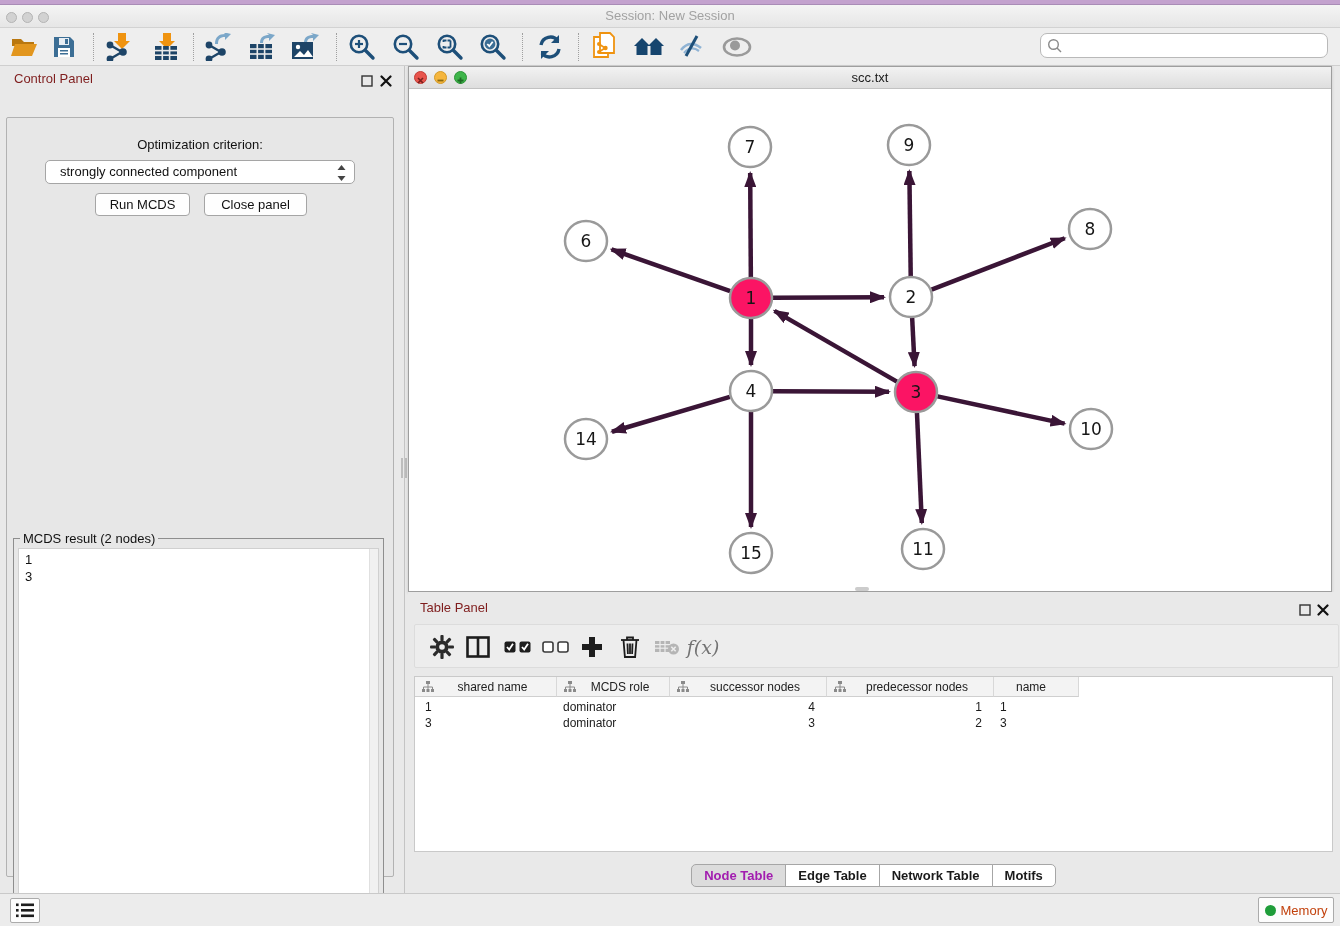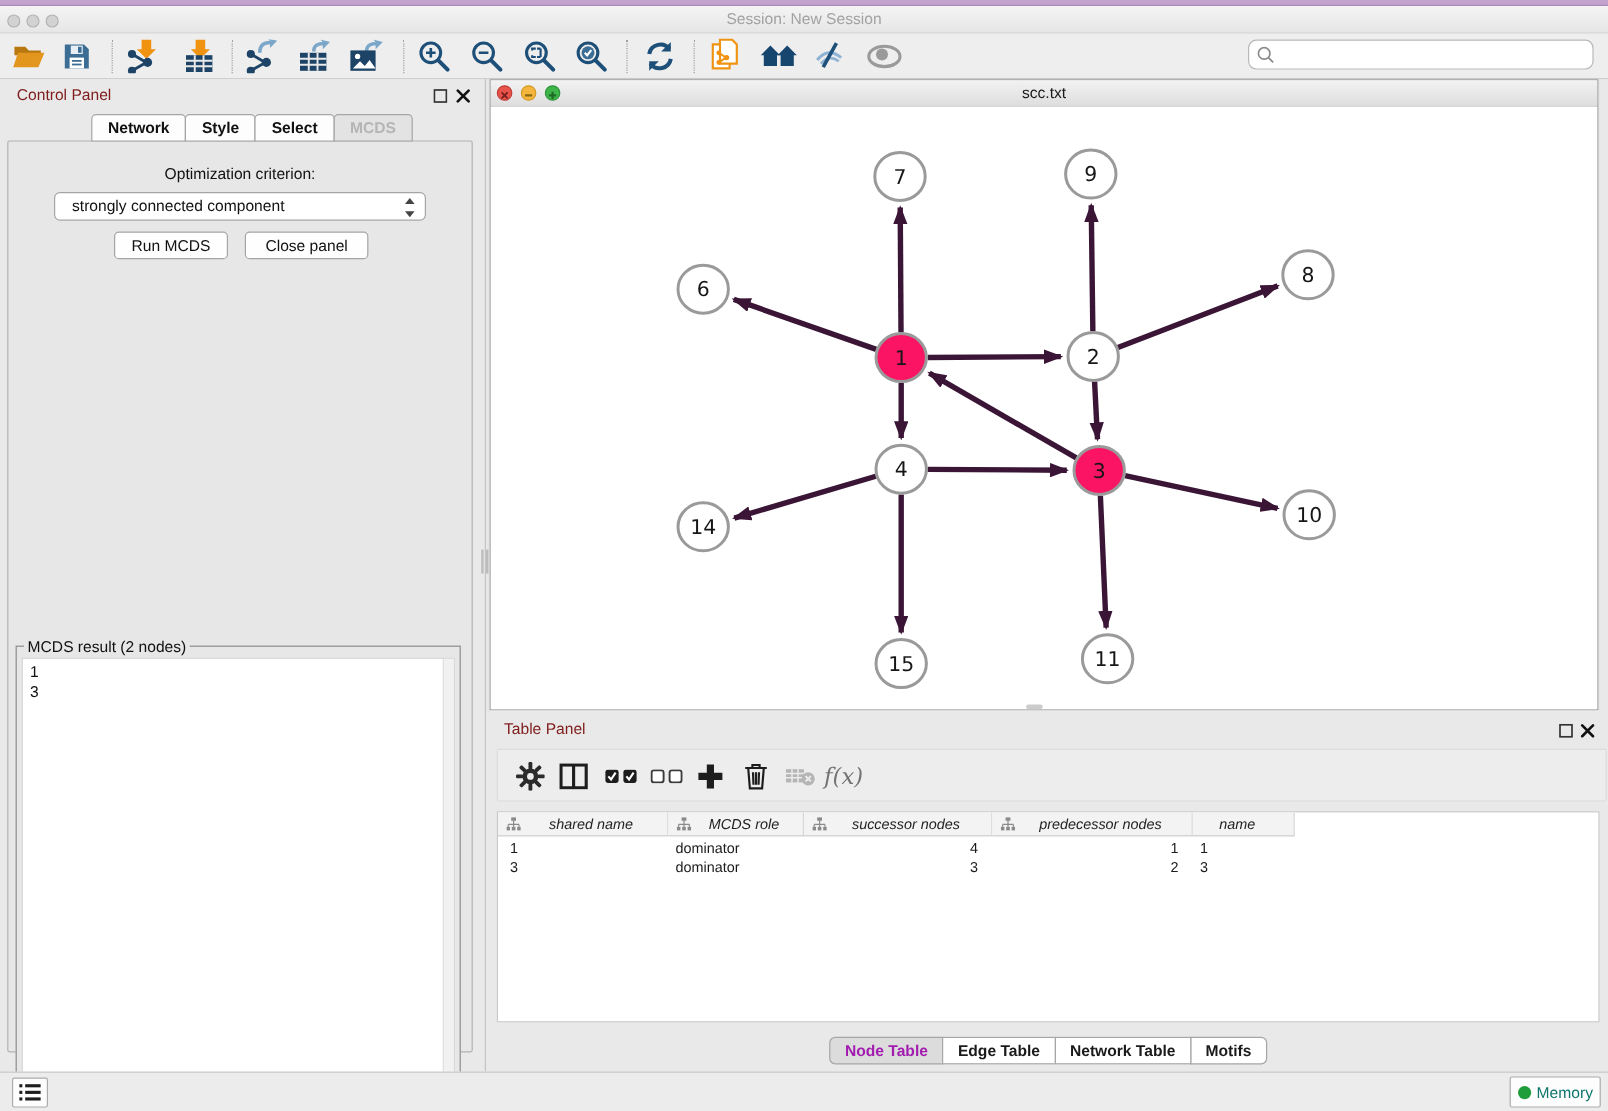--- a/index.html
+++ b/index.html
@@ -53,35 +53,35 @@
   #graph-canvas { position:absolute; left:0; top:22px; width:922px; height:502px; background:#fff; }
   #canvas-grip { left:855px; top:587px; width:14px; height:4px; background:#cccccc; border-radius:2px; }
 
   
   #table-panel { left:408px; top:592px; width:932px; height:300px; background:#e9e9e9; }
   #tp-toolbar { position:absolute; left:6px; top:32px; width:925px; height:44px; background:#ededed; border:1px solid #dcdcdc; border-radius:2px; }
   .tp-icon { position:absolute; top:6px; width:32px; height:32px; display:flex; align-items:center; justify-content:center; }
   #fx-label { font-family:"DejaVu Serif", serif; font-style:italic; font-size:19px; color:#737373; }
   #data-table { position:absolute; left:6px; top:84px; width:919px; height:176px; background:#fff; border:1px solid #c9c9c9; }
   #table-header { position:absolute; left:0; top:0; height:20px; display:flex; }
-  .th-cell { height:20px; background:#f3f3f3; border-right:1px solid #d8d8d8; border-bottom:1px solid #cfcfcf; font-size:12px; color:#222; display:flex; align-items:center;font-style:italic; }
+  .th-cell { height:20px; background:#f3f3f3; border-right:1px solid #d8d8d8; border-bottom:1px solid #cfcfcf; font-size:12px; color:#222; display:flex; align-items:center; }
   .th-cell svg { margin:0 5px 0 7px; flex:none; }
   .th-label { flex:1; text-align:center; padding-right:10px; }
   .t-row { position:absolute; left:0; height:16px; display:flex; font-size:12px; color:#1b1b1b; }
   .t-cell { height:16px; line-height:16px; overflow:hidden; }
   .bottom-tabs { position:absolute; left:0; top:272px; width:100%; display:flex; justify-content:center; }
   .btab { height:23px; line-height:21px; padding:0 12px; background:#fff; color:#1a1a1a; border:1px solid #a6a6a6; margin-left:-1px; font-size:13px; font-weight:600; }
   .btab:first-child { border-radius:5px 0 0 5px; }
   .btab:last-child { border-radius:0 5px 5px 0; }
   .btab.selected { background:#dcdcdc; color:#a21caf; }
 
   
   #status-bar { left:0; top:893px; width:1340px; height:33px; background:#ececec; border-top:1px solid #c9c9c9; }
   #list-btn { position:absolute; left:10px; top:4px; width:30px; height:25px; background:#fdfdfd; border:1px solid #ababab; border-radius:2px; display:flex; align-items:center; justify-content:center; }
-  #memory-btn { position:absolute; right:6px; top:3px; width:76px; height:26px; background:#fdfdfd; border:1px solid #ababab; border-radius:2px; display:flex; align-items:center; justify-content:center; gap:5px; font-size:13px; color:#0f766e; }
+  #memory-btn { position:absolute; right:6px; top:3px; width:76px; height:26px; background:#fdfdfd; border:1px solid #ababab; border-radius:2px; display:flex; align-items:center; justify-content:center; gap:5px; font-size:13px; color:#c2410c; }
   #memory-dot { width:11px; height:11px; border-radius:50%; background:#1f9d3a; }
 </style>
 </head>
 <body>
 
 <div id="accent-strip" class="abs"></div>
 <div id="title-bar" class="abs">
   <span class="traffic" style="left:6px"></span>
   <span class="traffic" style="left:22px"></span>
   <span class="traffic" style="left:38px"></span>
@@ -252,26 +252,20 @@
       <svg width="12" height="12" viewBox="0 0 12 12">
           <rect x="1" y="1" width="10" height="10" fill="none" stroke="#333" stroke-width="1.4"></rect>
         </svg>
     </span>
     <span class="panel-btn" style="left:380px">
       <svg width="12" height="12" viewBox="0 0 12 12">
           <path d="M1.5 1.5 L10.5 10.5 M10.5 1.5 L1.5 10.5" stroke="#111" stroke-width="2.2" stroke-linecap="round"></path>
         </svg>
     </span>
   </div>
-  <div class="ctab-row" id="control-tabs">
-      <div class="ctab">Network</div>
-      <div class="ctab">Style</div>
-      <div class="ctab">Select</div>
-      <div class="ctab selected">MCDS</div>
-    </div>
   <div id="cp-box">
     <div id="opt-label">Optimization criterion:</div>
     <div id="criterion-select">
       <span>strongly connected component</span>
       <span class="stepper">
         <svg width="9" height="16" viewBox="0 0 9 16">
             <path d="M4.5 0 L8.5 5 H0.5 z" fill="#444"></path>
             <path d="M4.5 16 L8.5 11 H0.5 z" fill="#444"></path>
           </svg>
       </span>

